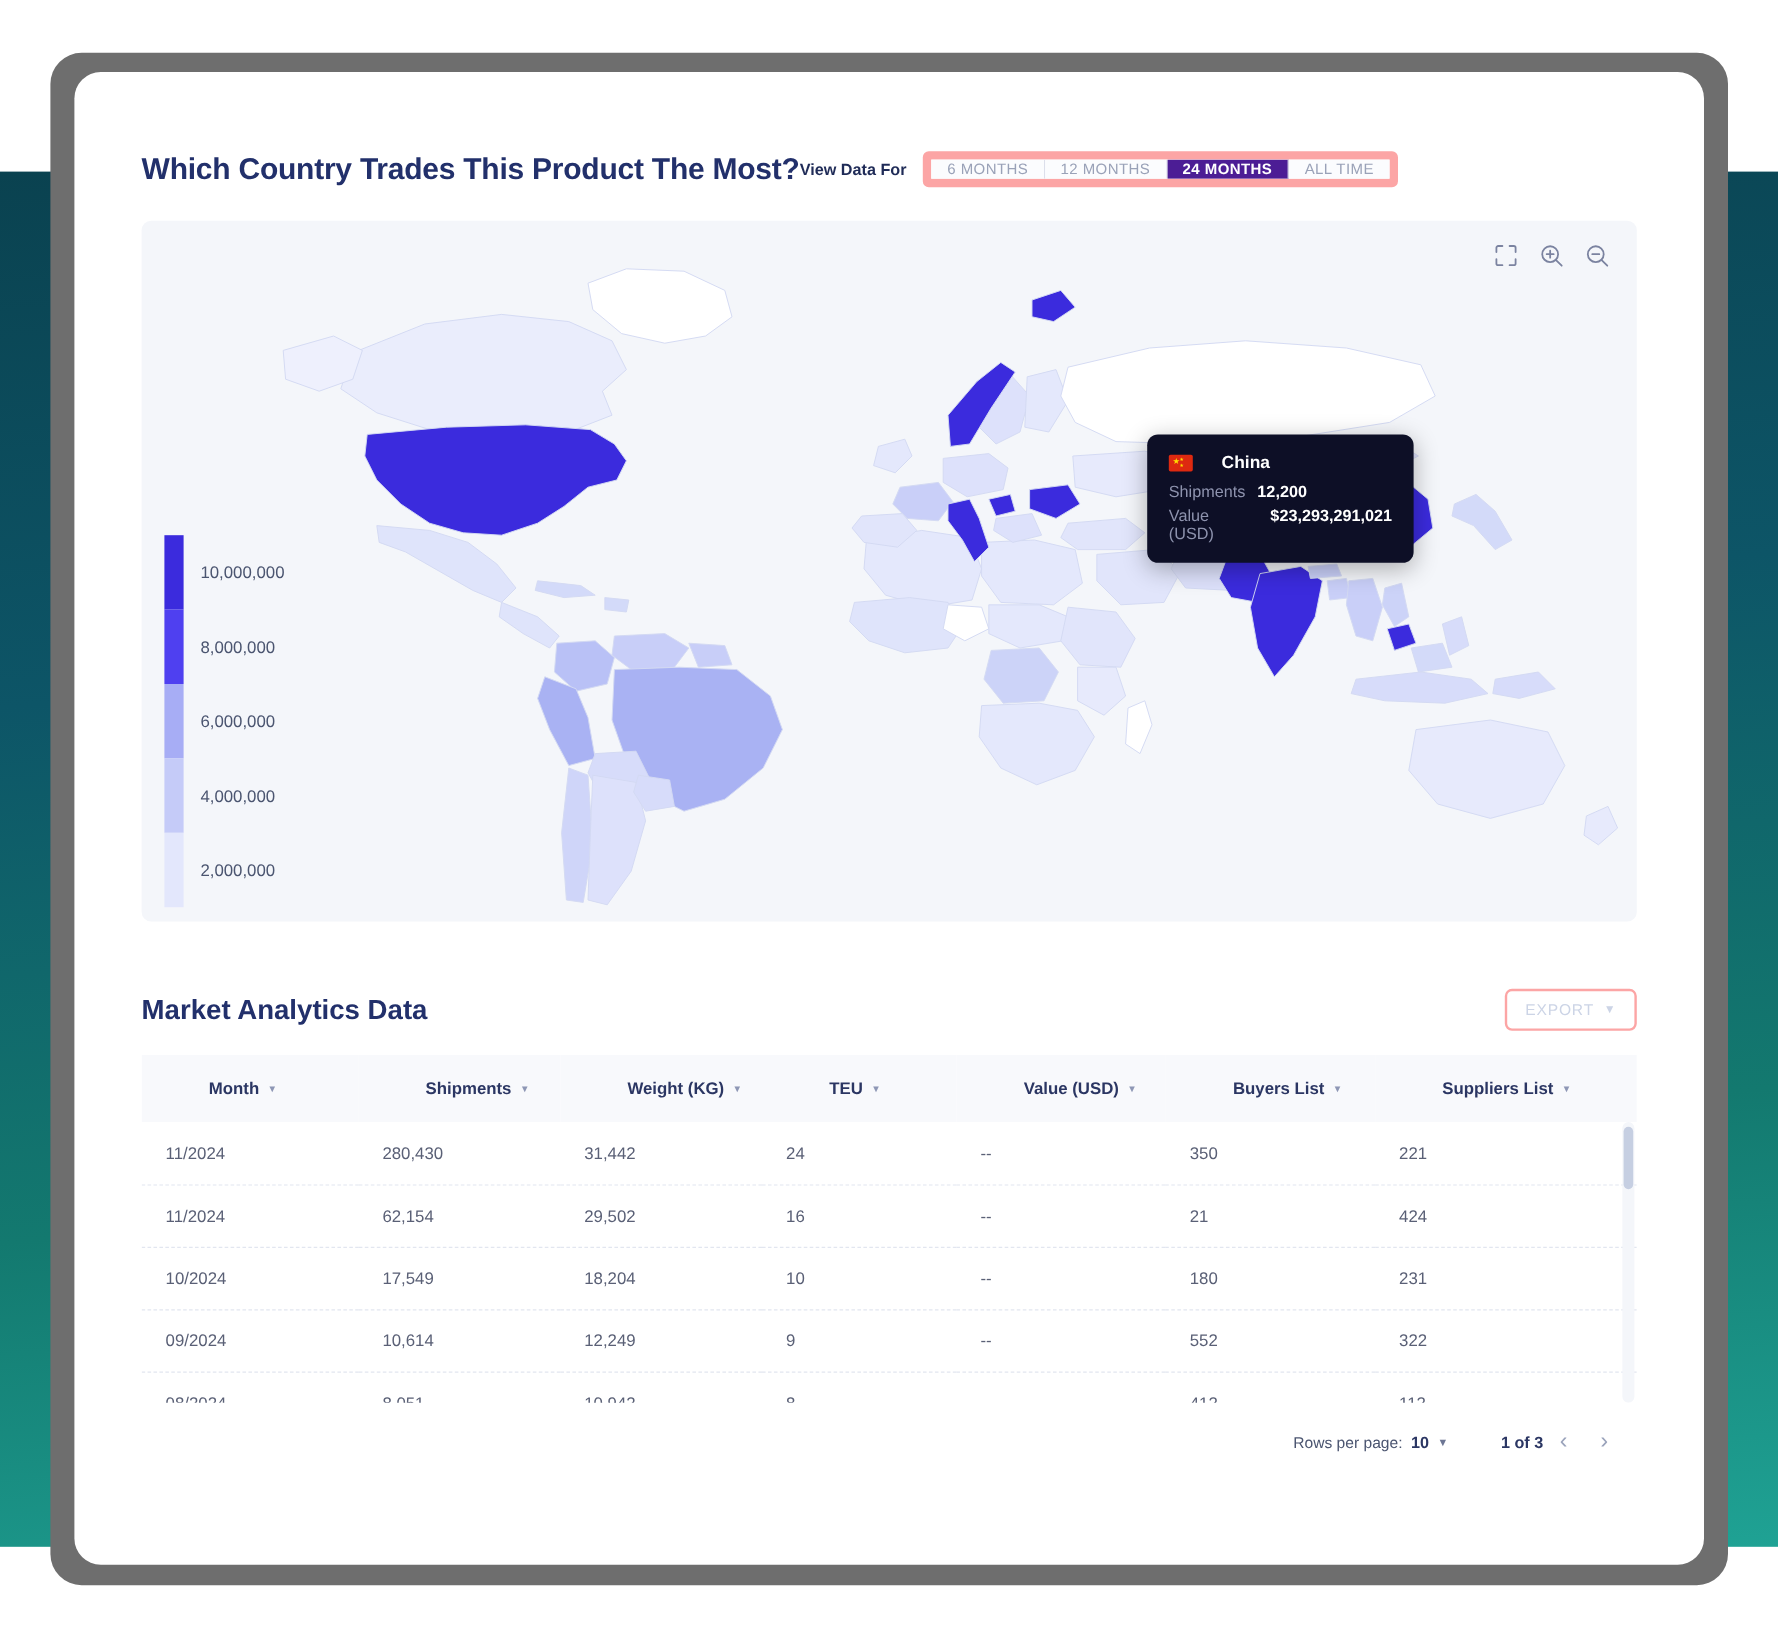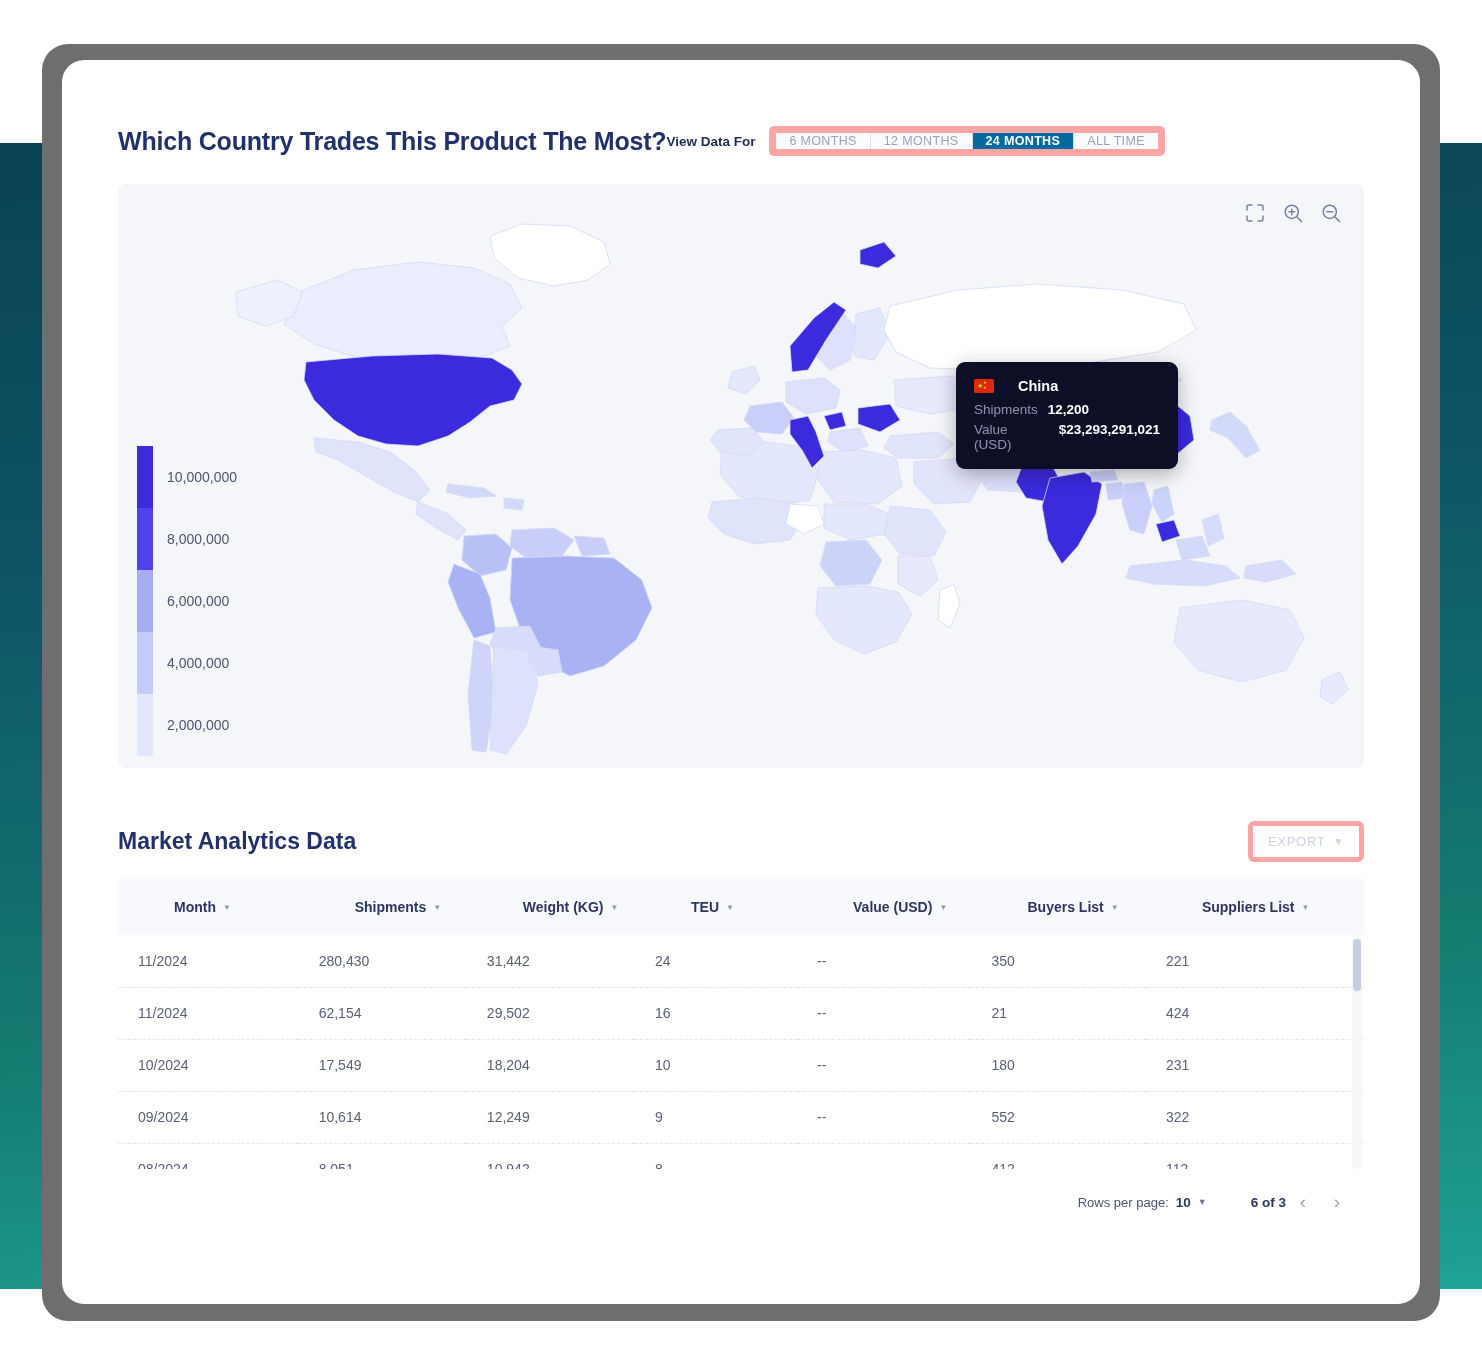--- a/index.html
+++ b/index.html
@@ -59,21 +59,21 @@
   }
   .seg-btn {
     display: flex; align-items: center;
     padding: 0 13px;
     font-size: 12.5px; letter-spacing: 0.35px;
     color: #9aa2b8; background: #fbfcfe;
     border-right: 1px solid #dcdfeb;
     cursor: pointer; white-space: nowrap;
   }
   .seg-btn:last-child { border-right: none; }
-  .seg-btn.active { background: #0369a1; color: #ffffff; font-weight: bold; }
+  .seg-btn.active { background: #4c1d95; color: #ffffff; font-weight: bold; }
 
   
   #map-panel {
     position: relative;
     margin-top: 24px;
     height: 584px;
     background: #f4f6fa;
     border-radius: 8px;
     overflow: hidden;
   }
@@ -131,21 +131,21 @@
   .tt-val { color: #ffffff; font-size: 13.5px; font-weight: bold; }
 
   
   .sec-head {
     display: flex; align-items: center; justify-content: space-between;
     margin-top: 54px; height: 38px;
   }
   .sec-title { font-size: 23px; font-weight: bold; color: #22306b; }
   .export-btn {
     display: flex; align-items: center; gap: 8px;
-    border: 5px solid #fca5a5; border-radius: 6px;
+    border: 2px solid #fca5a5; border-radius: 6px;
     padding: 8px 15px;
     font-size: 13px; letter-spacing: 0.7px;
     color: #ccd4e6; background: #ffffff; cursor: pointer;
   }
   .export-btn .chev { font-size: 10px; }
 
   #table-wrap {
     position: relative;
     margin-top: 19px;
     height: 290px;
@@ -481,20 +481,20 @@
           <div id="tbl-thumb"></div>
         </div>
       </div>
 
       <div class="pager">
         <span class="pg-label">Rows per page:</span>
         <span class="pg-rows">
           <span class="num">10</span>
           <span class="caret">▼</span>
         </span>
-        <span class="pg-count">6 of 3</span>
+        <span class="pg-count">1 of 3</span>
         <span class="pg-arrow">‹</span>
         <span class="pg-arrow">›</span>
       </div>
 
     </div>
   </div>
 </div>
 
 </body></html>

